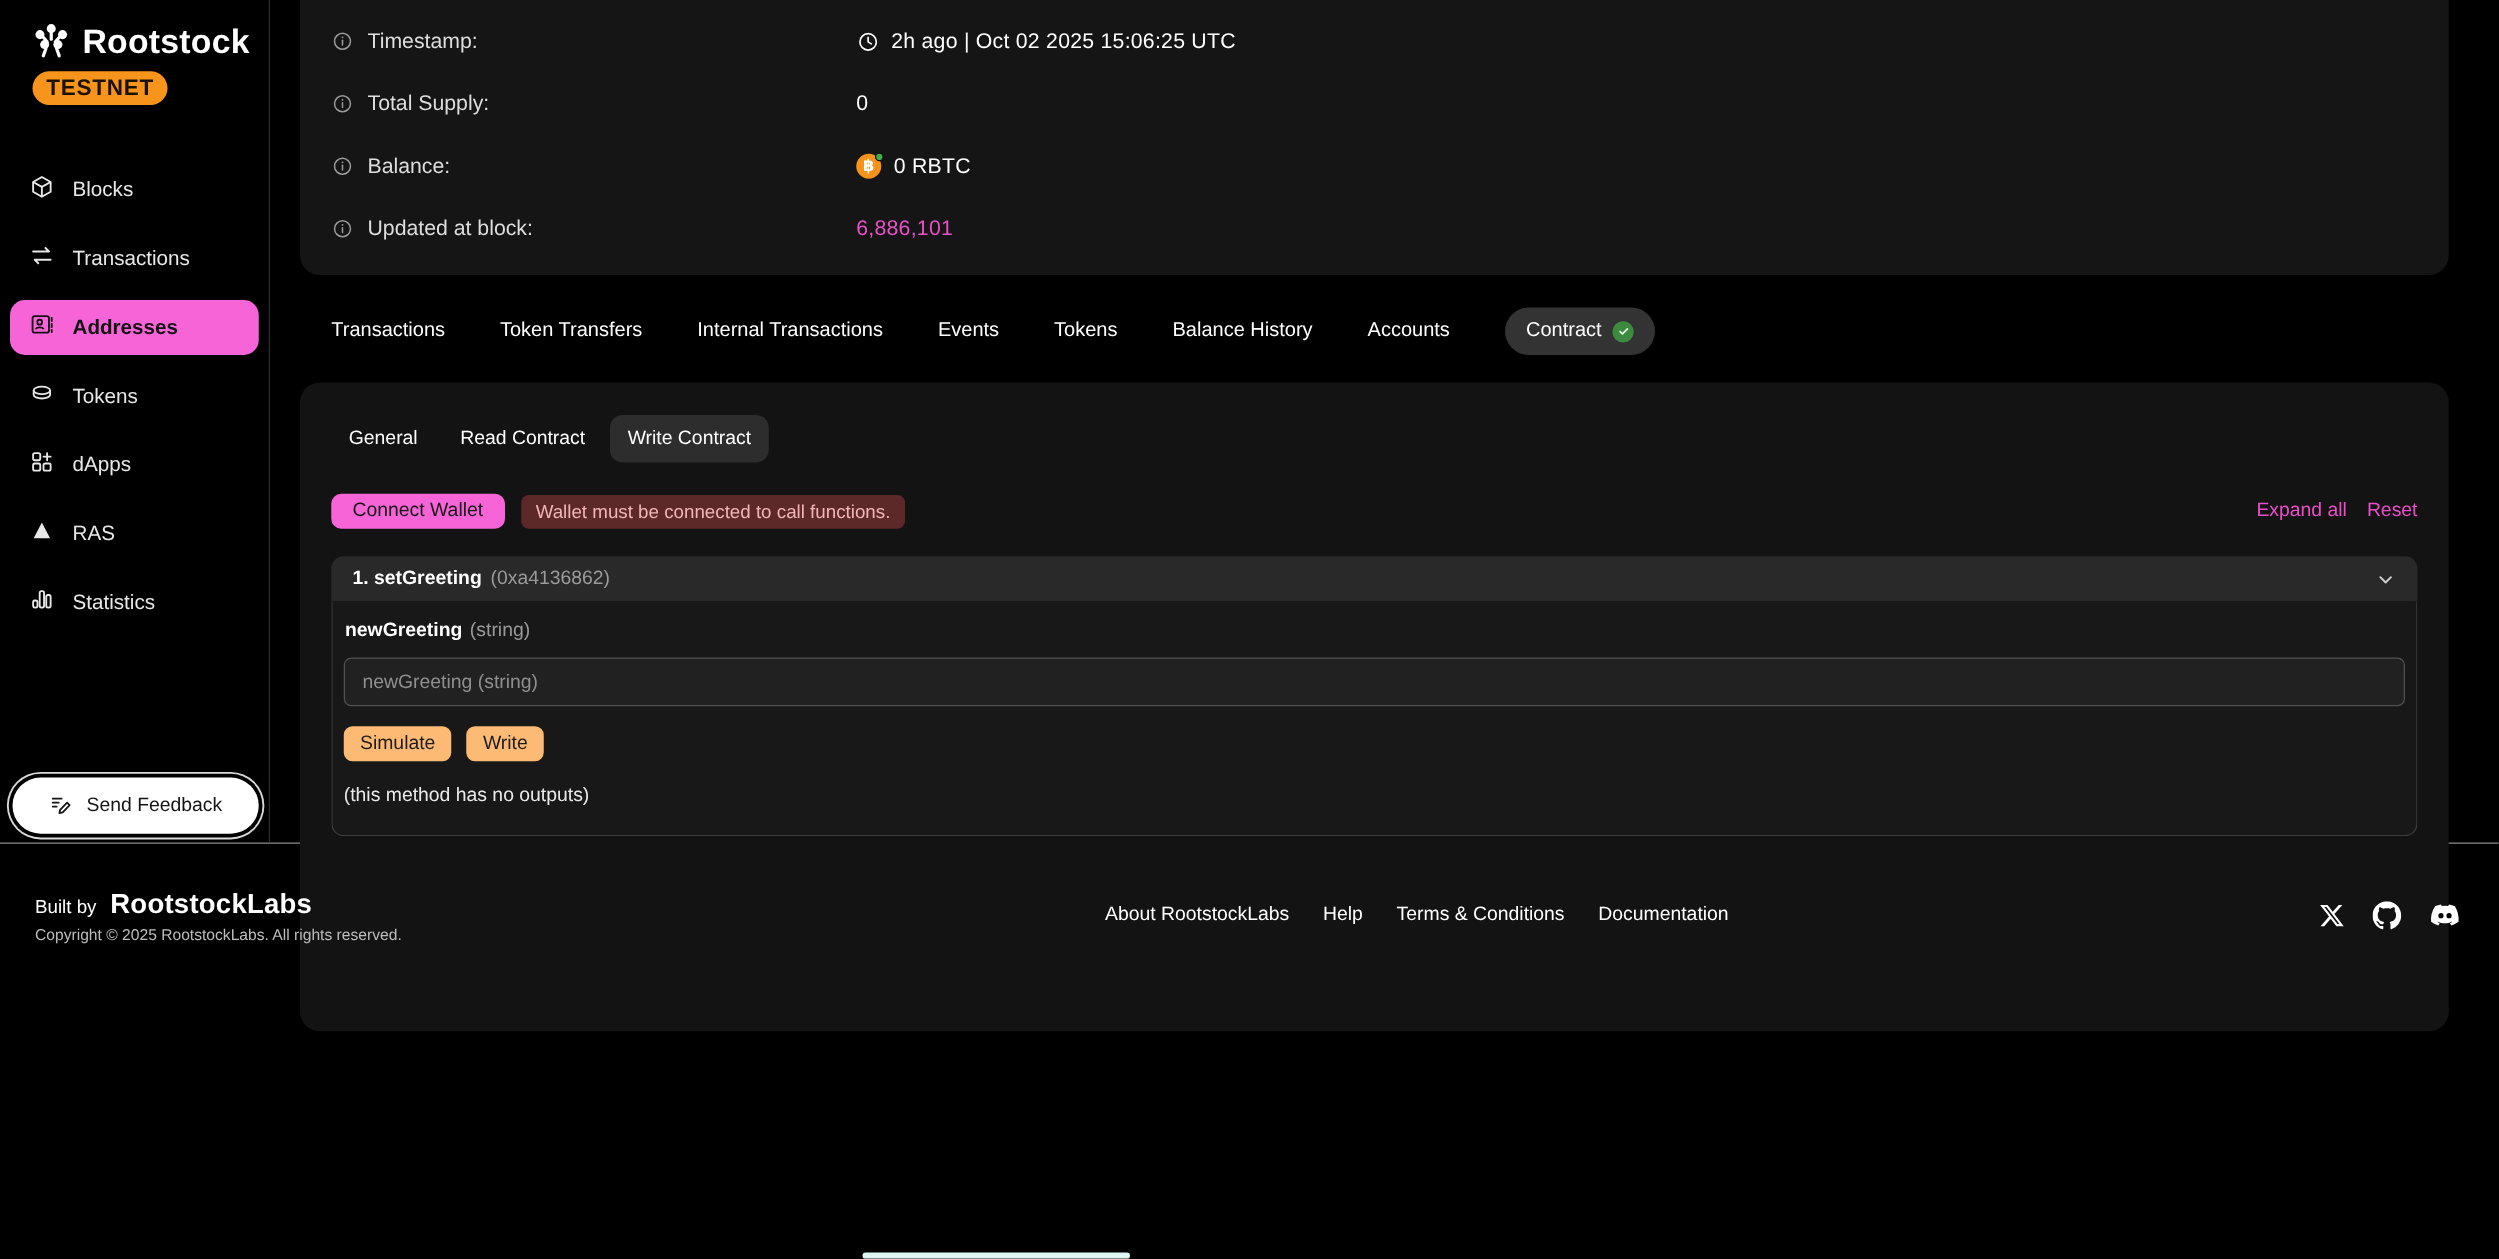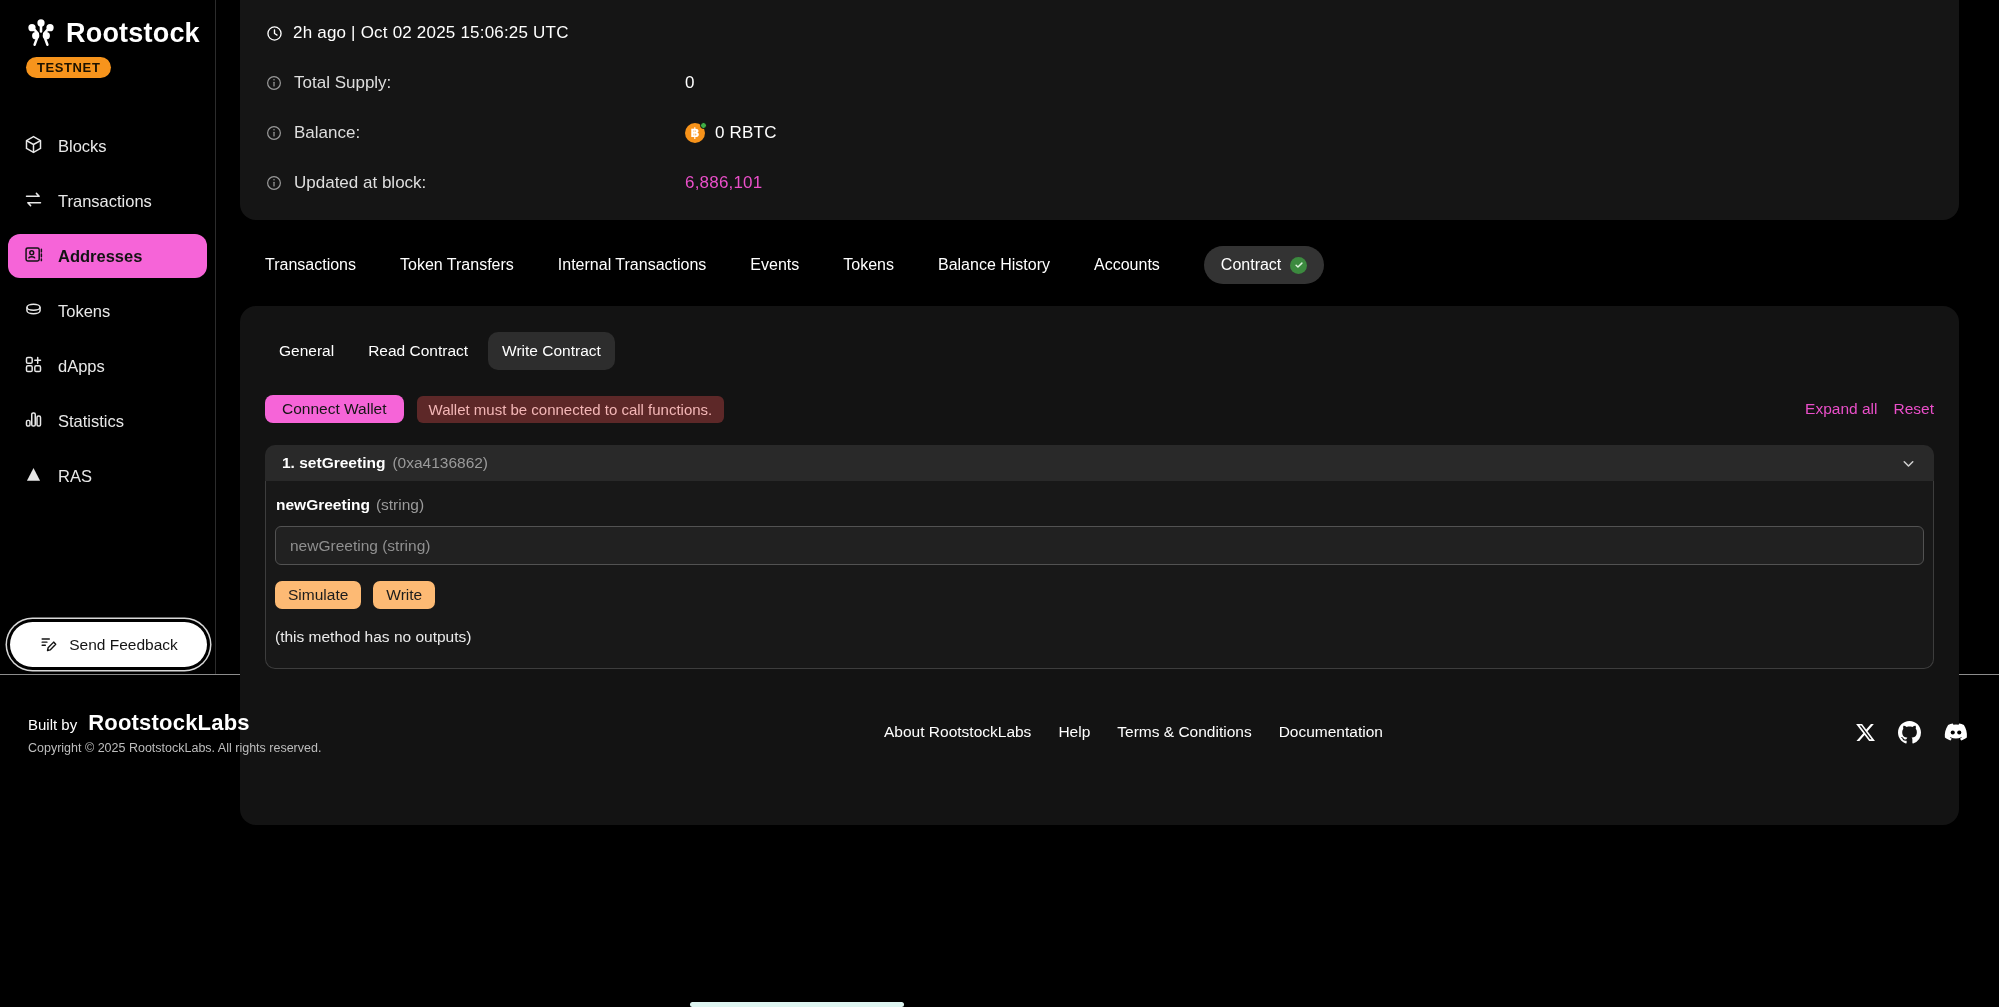--- a/index.html
+++ b/index.html
@@ -9,21 +9,21 @@
     font-family:"Liberation Sans","DejaVu Sans",sans-serif; color:#fff;
   }
   .layout { display:flex; height:675px; border-bottom:1px solid rgba(255,255,255,.55); }
 
   
   .sidebar { width:216px; min-width:216px; border-right:1px solid #2c2c2c; position:relative; padding-top:16px; }
   .logo-row { display:flex; align-items:center; gap:8px; padding-left:24px; cursor:pointer; }
   .logo-mark { width:34px; height:34px; display:flex; }
   .logo-title { font-size:27px; font-weight:700; letter-spacing:.2px; }
   .testnet-badge { display:inline-block; margin:7px 0 0 26px; background:#f7941c; color:#1c1200;
-    font-size:13px; font-weight:700; padding:3px 11px; border-radius:999px; letter-spacing:.6px; }
+    font-size:18px; font-weight:700; padding:3px 11px; border-radius:999px; letter-spacing:.6px; }
   .nav { margin-top:46px; display:flex; flex-direction:column; gap:11px; padding:0 8px; }
   .nav-item { display:flex; align-items:center; gap:14px; height:44px; padding:0 15px;
     border-radius:12px; color:#e8e8e8; font-size:16.5px; cursor:pointer; }
   .nav-item svg { width:21px; height:21px; flex:none; }
   .nav-item.active { background:#f664d8; color:#131313; font-weight:700; }
   .feedback-btn { position:absolute; left:10px; right:8px; bottom:7px; height:45px; background:#fff;
     color:#141414; border-radius:999px; display:flex; align-items:center; justify-content:center; gap:11px;
     font-size:15.5px; font-weight:500; cursor:pointer;
     box-shadow:0 0 0 3px #000, 0 0 0 4.5px #d9d9d9; }
   .feedback-btn svg { width:19px; height:19px; }
@@ -162,48 +162,56 @@
       <div class="nav-item">
         <span><svg viewBox="0 0 24 24" fill="none" stroke="currentColor" stroke-width="1.7" stroke-linecap="round">
               <rect x="4" y="4" width="6.5" height="6.5" rx="1.5"></rect>
               <rect x="4" y="13.5" width="6.5" height="6.5" rx="1.5"></rect>
               <rect x="13.5" y="13.5" width="6.5" height="6.5" rx="1.5"></rect>
               <path d="M16.8 4v6.5M13.5 7.2H20"></path>
             </svg></span>
         <span>dApps</span>
       </div>
       <div class="nav-item">
+        <span><svg viewBox="0 0 24 24" fill="currentColor">
+              <path d="M12 4.5 19.5 19h-15z"></path>
+            </svg></span>
+        <span>RAS</span>
+      </div>
+      <div class="nav-item">
         <span><svg viewBox="0 0 24 24" fill="none" stroke="currentColor" stroke-width="1.7">
               <rect x="4" y="13" width="4" height="6.5" rx="1.6"></rect>
               <rect x="10" y="4.5" width="4" height="15" rx="1.6"></rect>
               <rect x="16" y="8" width="4" height="11.5" rx="1.6"></rect>
             </svg></span>
         <span>Statistics</span>
       </div>
-      <div class="nav-item">
-        <span><svg viewBox="0 0 24 24" fill="currentColor">
-              <path d="M12 4.5 19.5 19h-15z"></path>
-            </svg></span>
-        <span>RAS</span>
-      </div>
     </nav>
 
     <div class="feedback-btn">
       <svg viewBox="0 0 24 24" fill="none" stroke="#141414" stroke-width="1.8" stroke-linecap="round" stroke-linejoin="round">
           <path d="M4 5h9M4 9h6M4 13h4"></path>
           <path d="M11.5 16.2 18.5 9l2.6 2.6-7 7.2-3.3.8z"></path>
         </svg>
       <span>Send Feedback</span>
     </div>
   </aside>
 
   <main class="main">
 
     <section class="info-card">
       <div class="info-row">
+        <div class="info-label">
+          <svg viewBox="0 0 24 24" fill="none" stroke="currentColor" stroke-width="1.6">
+              <circle cx="12" cy="12" r="8.5"></circle>
+              <path d="M12 11v5" stroke-linecap="round"></path>
+              <circle cx="12" cy="7.8" r="1" fill="currentColor" stroke="none"></circle>
+            </svg>
+          <span>Timestamp:</span>
+        </div>
         <div class="info-value">
           <svg viewBox="0 0 24 24" fill="none" stroke="#fff" stroke-width="1.7">
               <circle cx="12" cy="12" r="8.3"></circle>
               <path d="M12 7.5V12l3.2 2" stroke-linecap="round"></path>
             </svg>
           <span>2h ago | Oct 02 2025 15:06:25 UTC</span>
         </div>
       </div>
       <div class="info-row">
         <div class="info-label">

